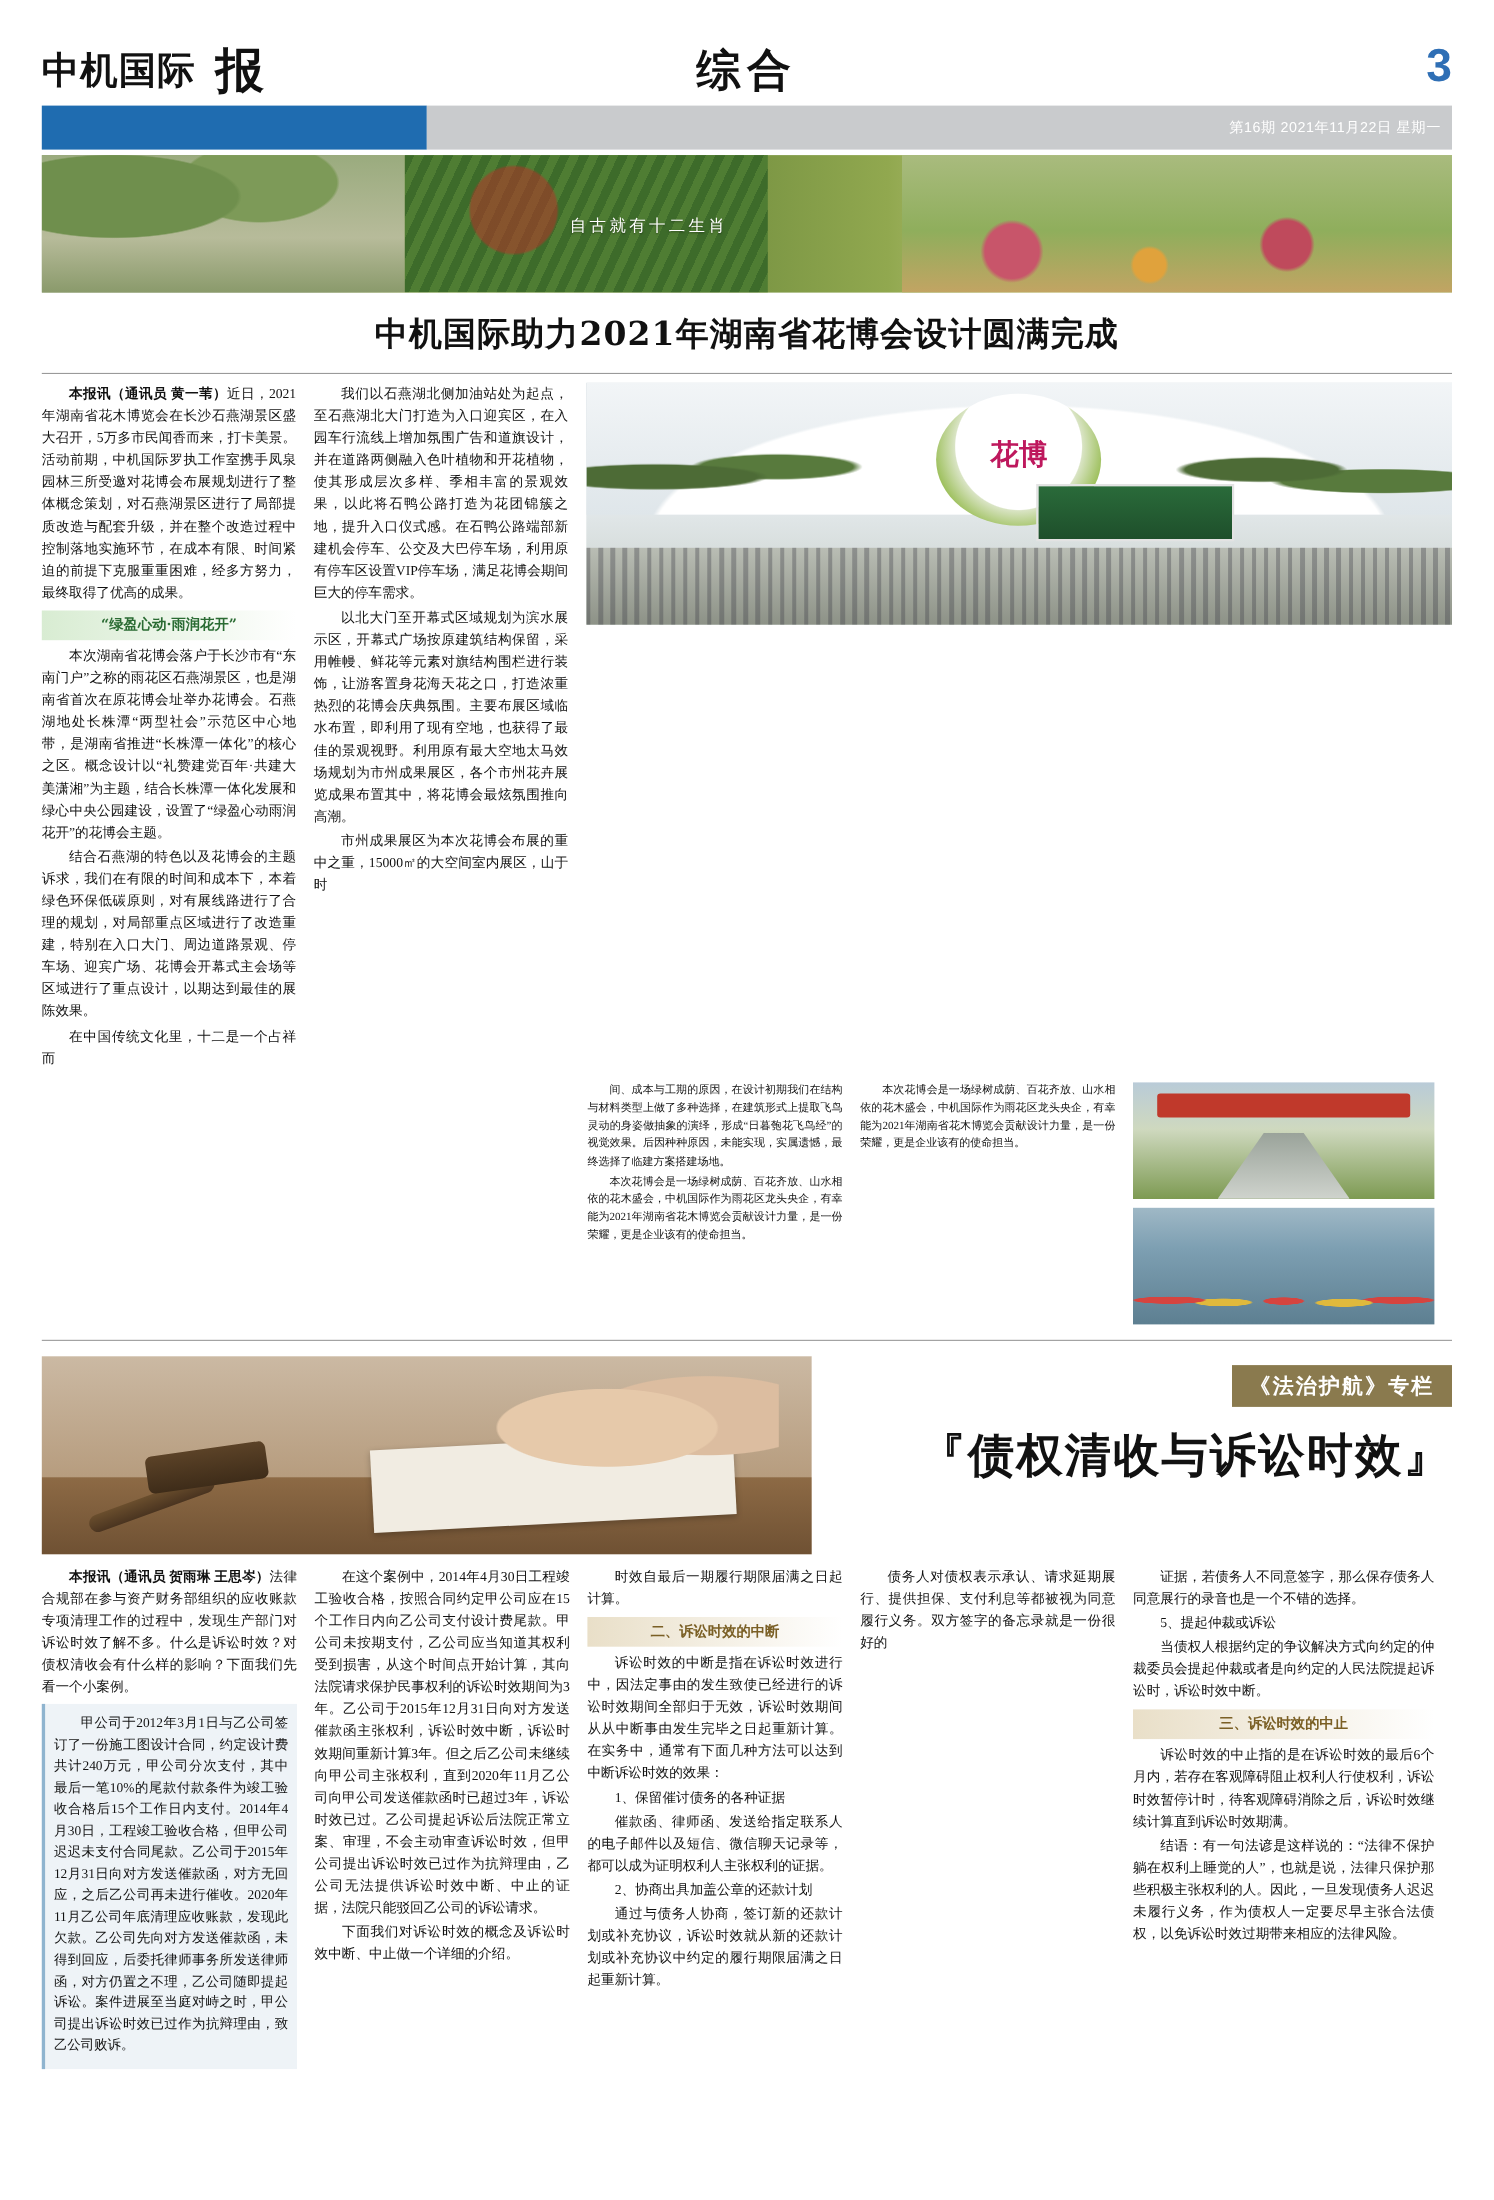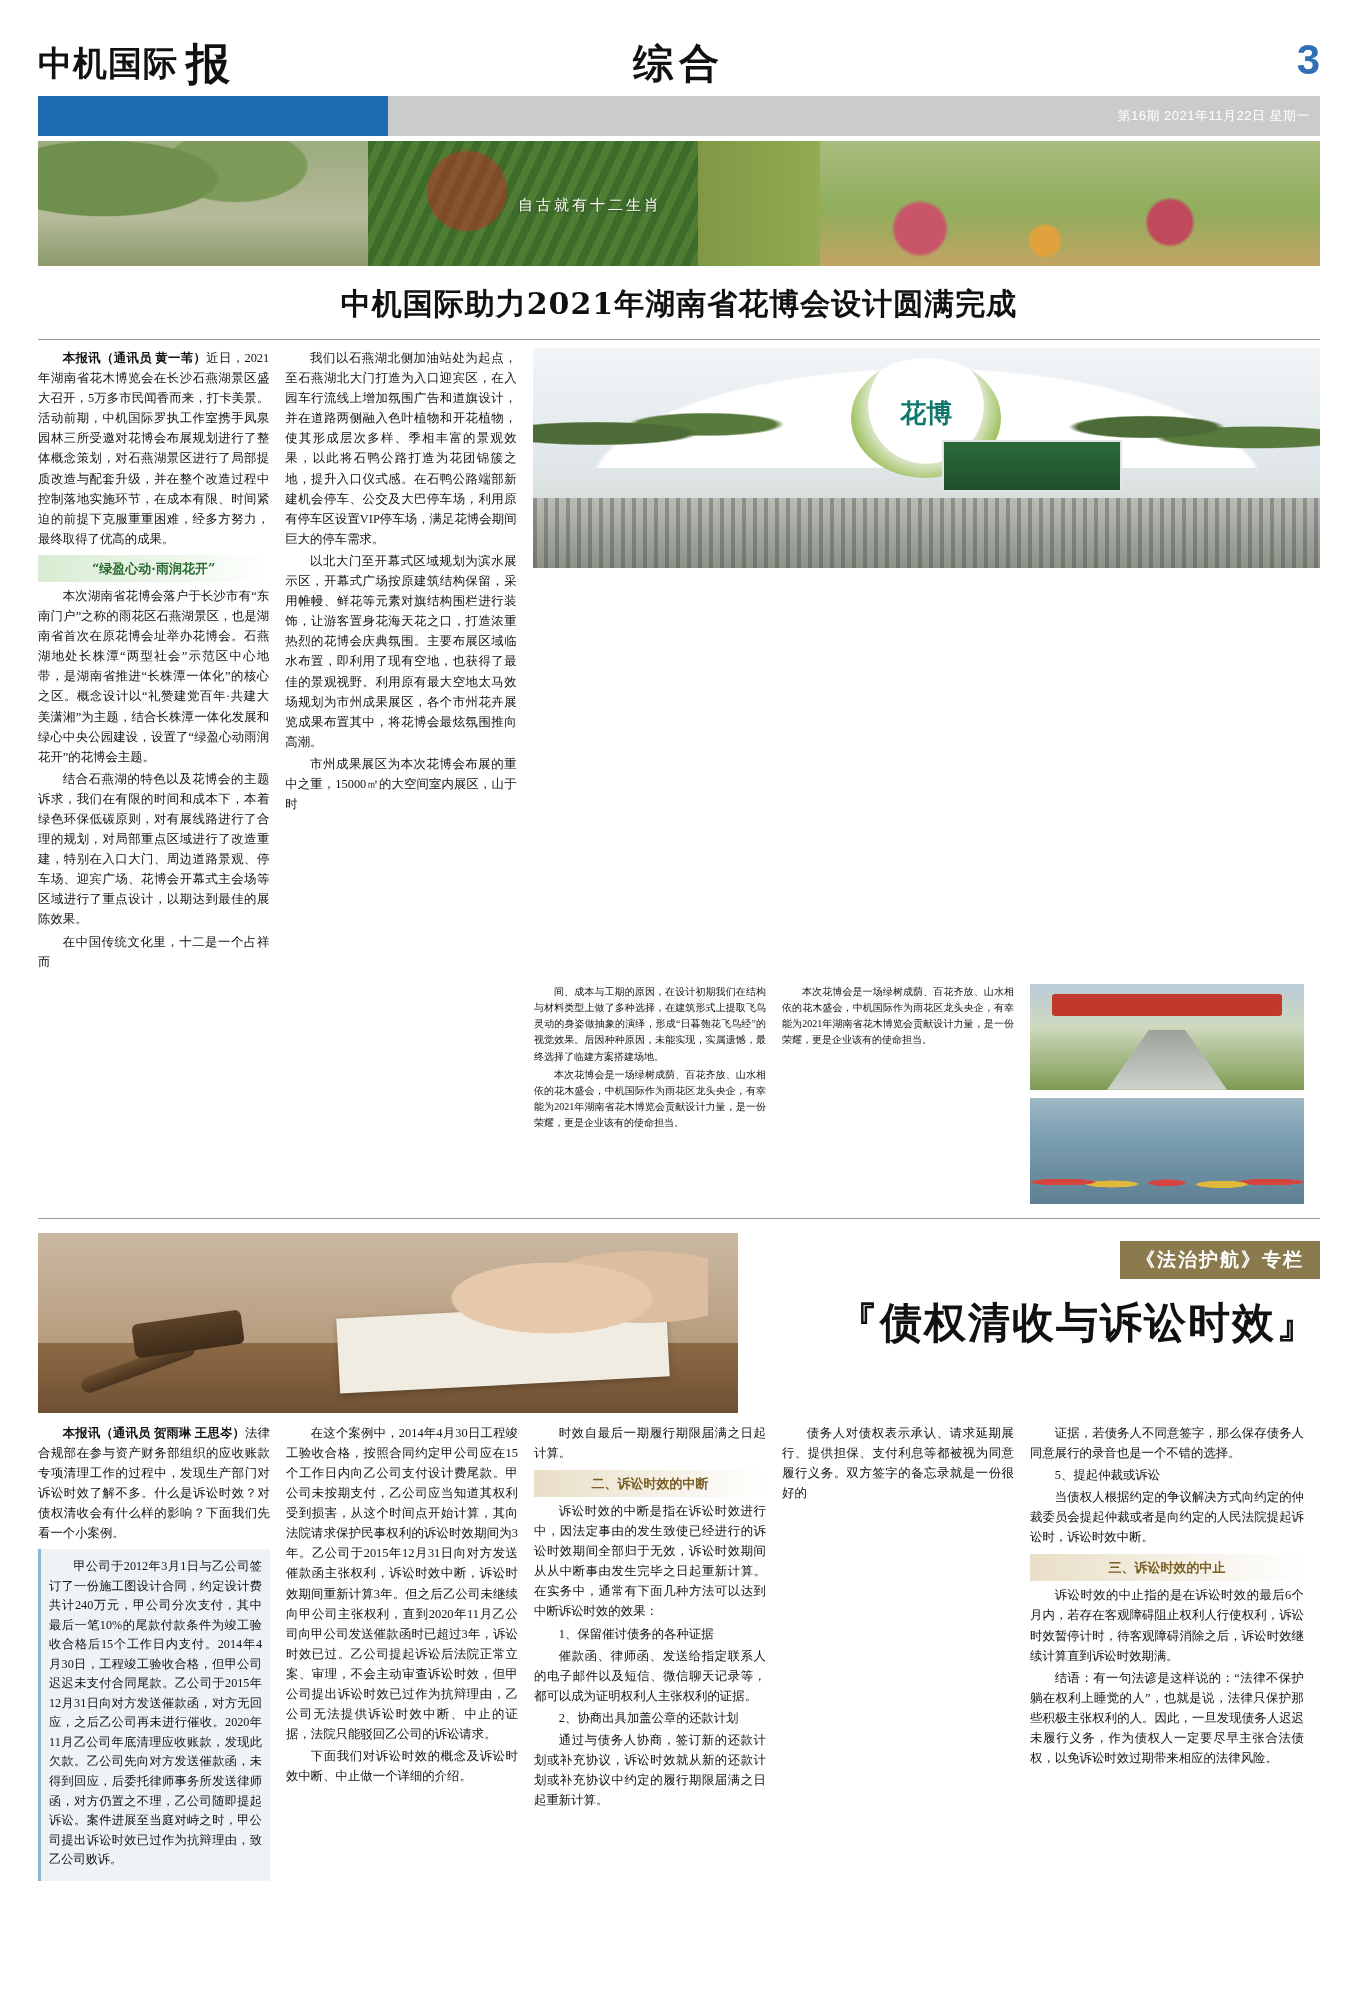--- a/index.html
+++ b/index.html
@@ -9,21 +9,21 @@
     background:#ffffff;
     font-family:"Liberation Serif", serif;
     color:#111;
     position:relative;
     overflow:hidden;
   }
   .page { width:1358px; height:2000px; position:relative; padding:0 38px; }
 
   
   .masthead { display:flex; align-items:center; justify-content:space-between; height:86px; padding-top:34px; }
-  .logo-wrap { display:flex; align-items:baseline; gap:8px; }
+  .logo-wrap { display:flex; align-items:baseline; gap:18px; }
   .logo-main {
     font-family:"DejaVu Serif", serif;
     font-weight:bold; font-size:34px; letter-spacing:1px; color:#111;
   }
   .logo-bao {
     font-family:"DejaVu Serif", serif;
     font-weight:bold; font-size:44px; color:#111; position:relative; top:4px;
   }
   .section-title {
     font-family:"DejaVu Serif", serif;
@@ -126,21 +126,21 @@
   .big-photo .arch {
     position:absolute; left:50%; top:10px; transform:translateX(-50%);
     width:150px; height:120px; border-radius:50%;
     background:radial-gradient(circle at 50% 40%, #ffffff 0 55%, #d9e4c4 56%, #9cbf5a 75%, transparent 76%);
   }
   .big-photo .logo-circle {
     position:absolute; left:50%; top:22px; transform:translateX(-50%);
     width:86px; height:86px; border-radius:50%;
     background:#ffffff;
     display:flex; align-items:center; justify-content:center;
-    font-family:"DejaVu Serif", serif; font-weight:bold; color:#0f766e; font-size:26px;
+    font-family:"DejaVu Serif", serif; font-weight:bold; color:#be185d; font-size:26px;
     box-shadow:0 0 0 3px rgba(255,255,255,.8);
   }
   .big-photo .crowd {
     position:absolute; left:0; bottom:0; width:100%; height:70px;
     background:
       repeating-linear-gradient(90deg, rgba(60,60,70,.35) 0 4px, transparent 4px 11px),
       linear-gradient(180deg,#b9bdb4,#8d9287);
   }
   .big-photo .screen {
     position:absolute; left:52%; top:92px; width:180px; height:52px;

